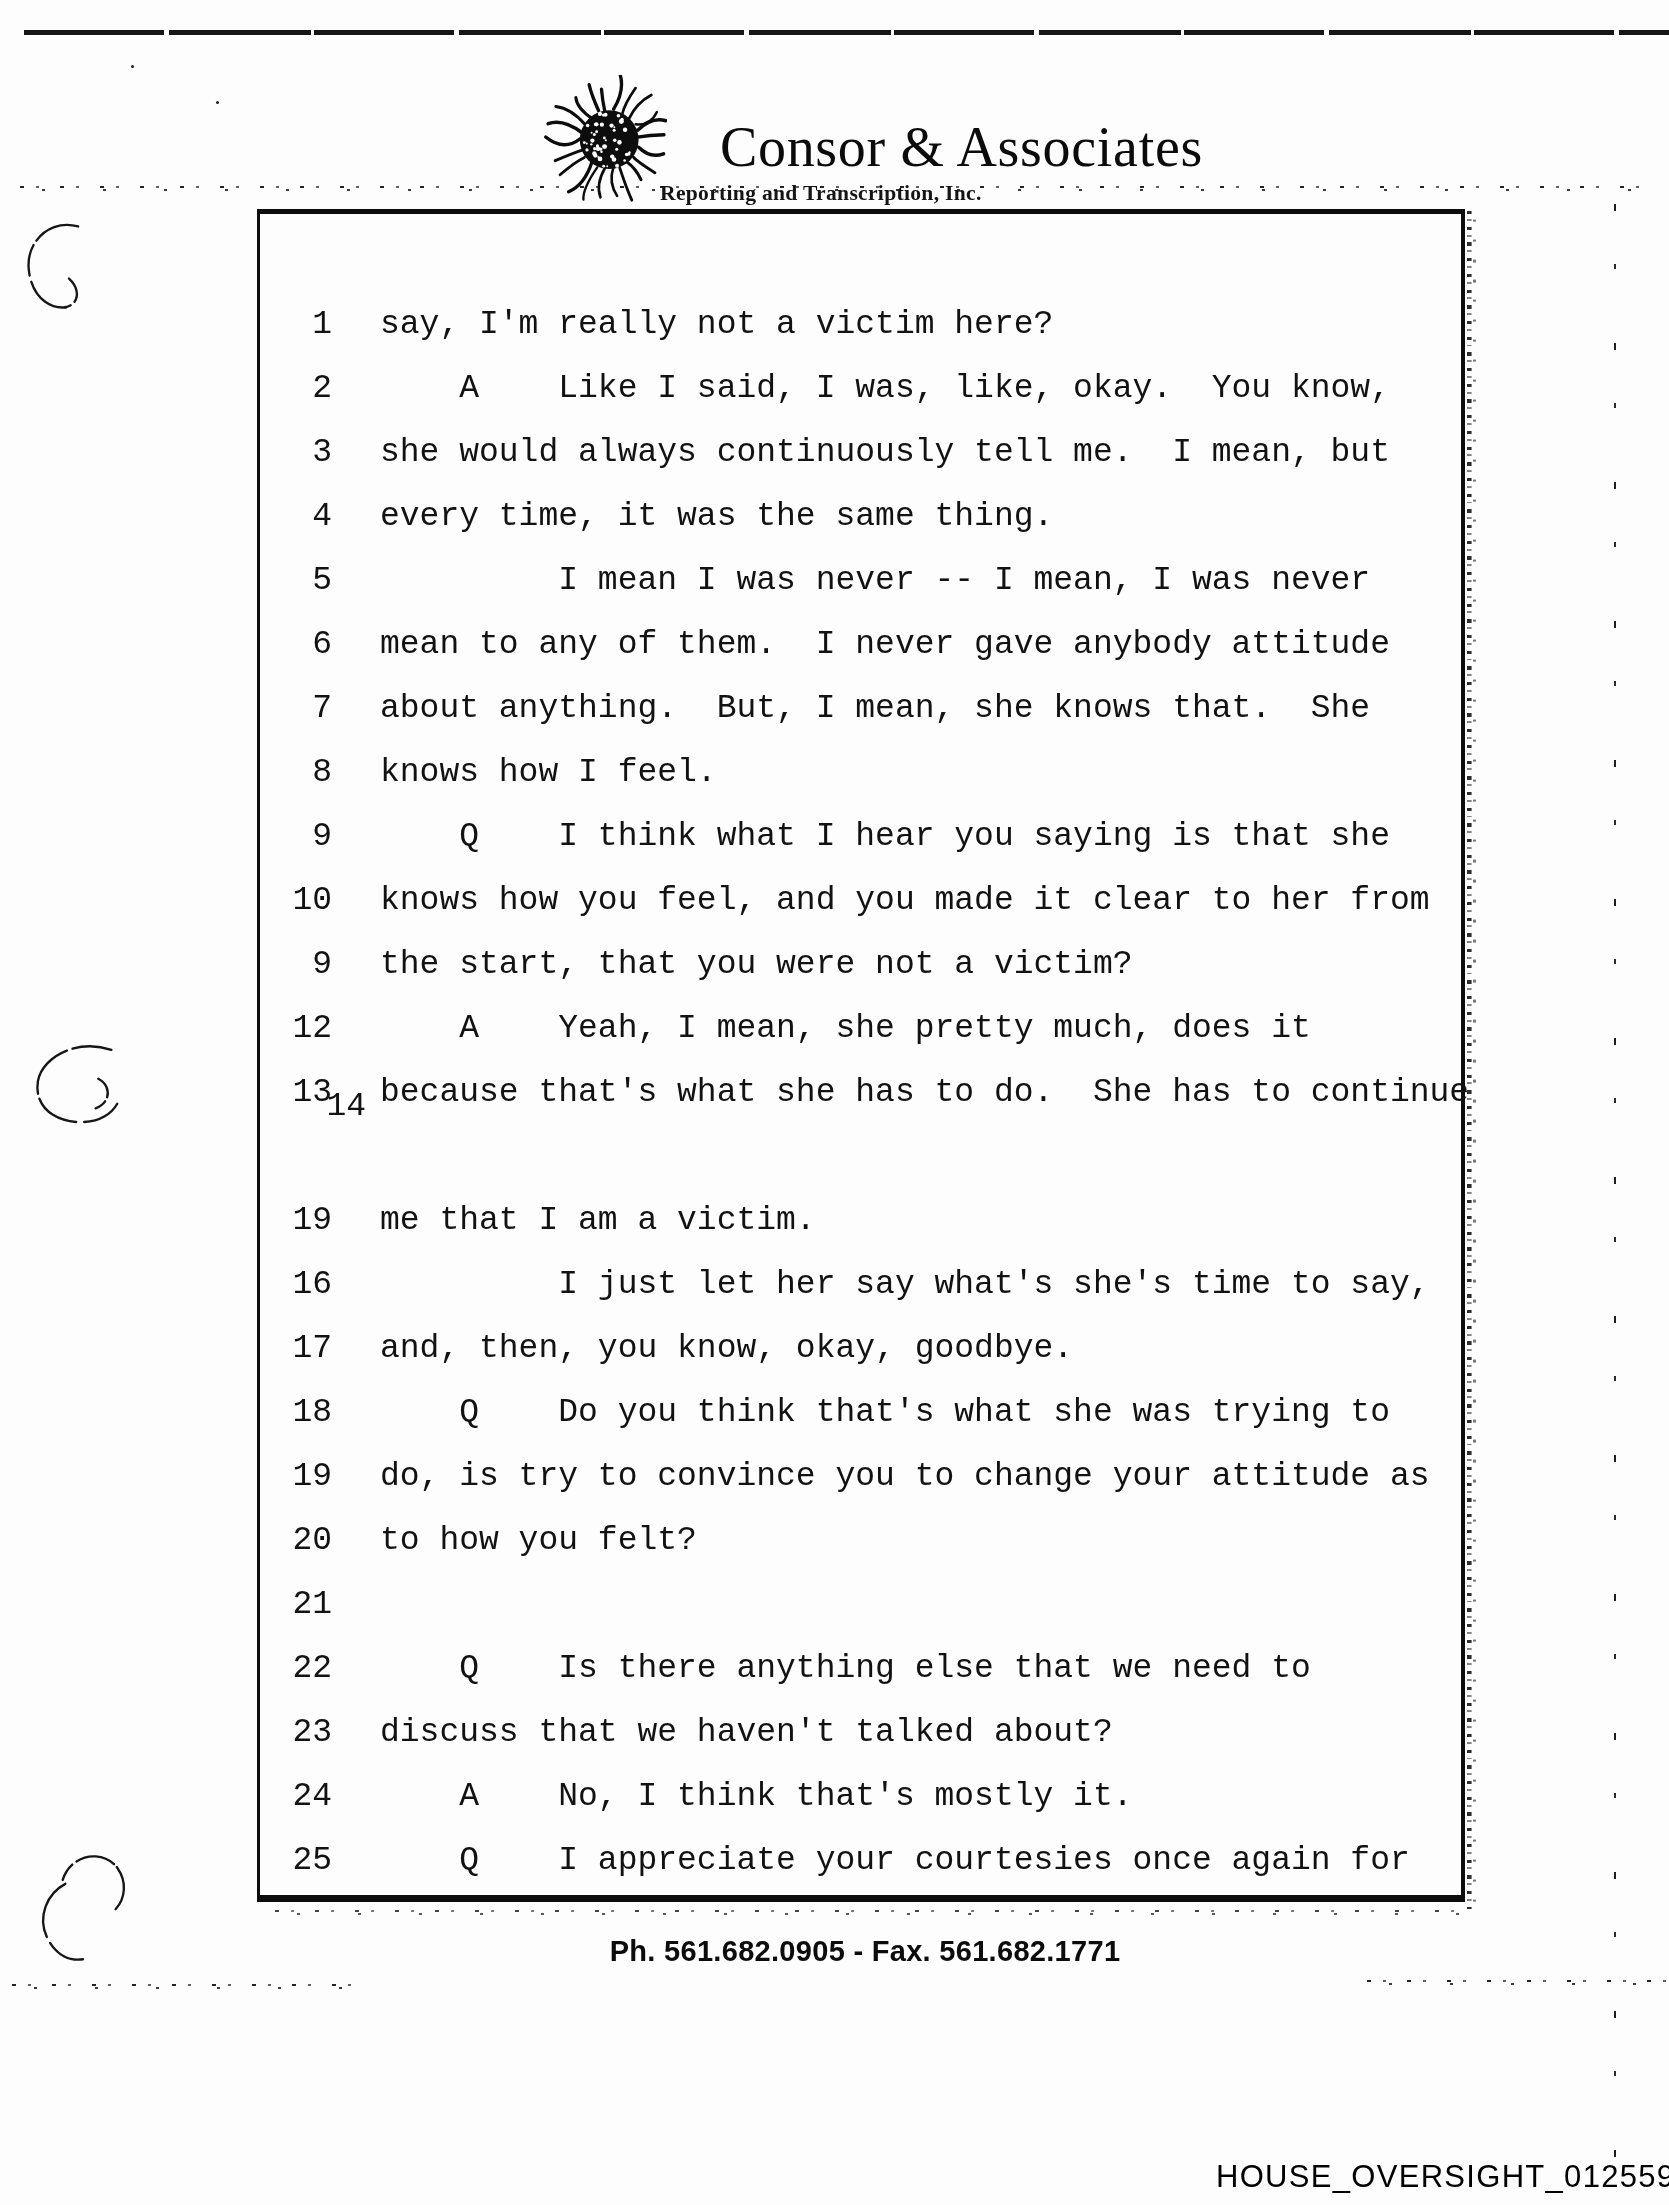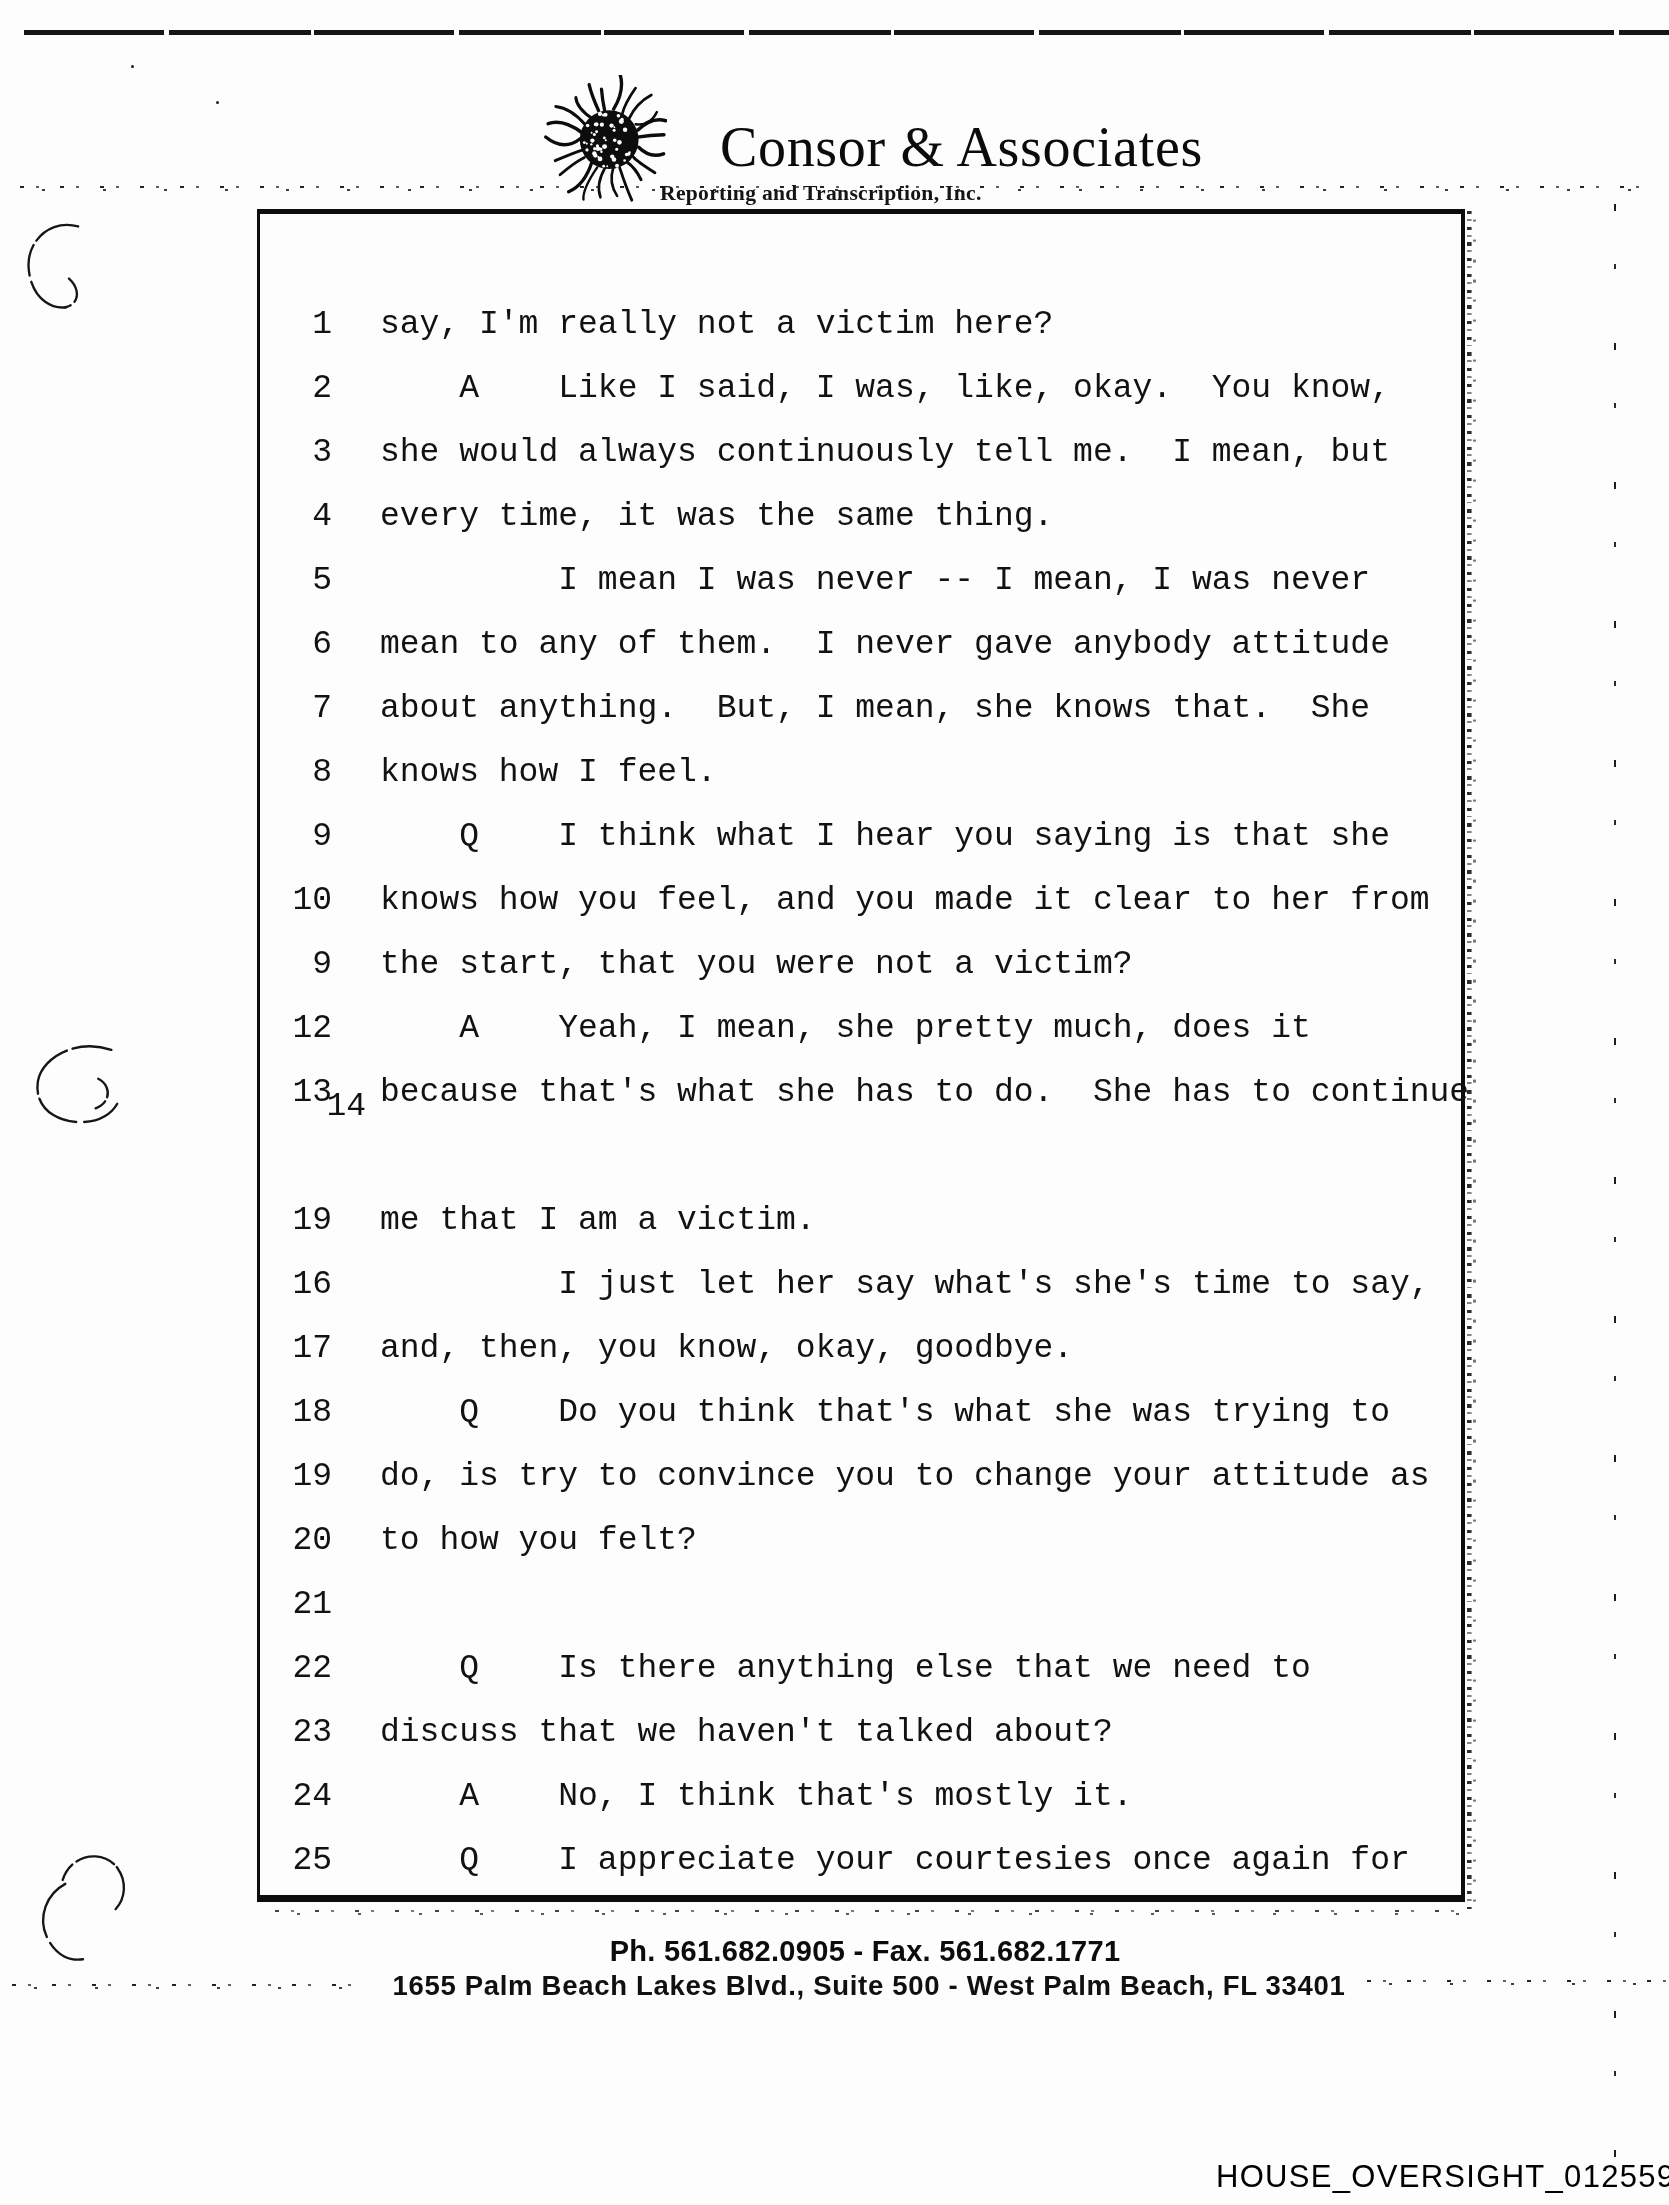--- a/index.html
+++ b/index.html
@@ -295,17 +295,16 @@
           <span class="t-text">    A    No, I think that's mostly it.</span>
         </div>
         <div class="t-line" style="top: 1615px;">
           <span class="t-num">25</span>
           <span class="t-text">    Q    I appreciate your courtesies once again for</span>
         </div>
       </div>
   </div>
 
   <div class="footer-phone">Ph. 561.682.0905 - Fax. 561.682.1771</div>
-  <div class="footer-address">1655 Palm Beach Lakes Blvd., Suite 500 - West Palm Beach, FL 33401</div>
 
   <div class="bates-number">HOUSE_OVERSIGHT_012559</div>
 </div>
 
 
 </body></html>

